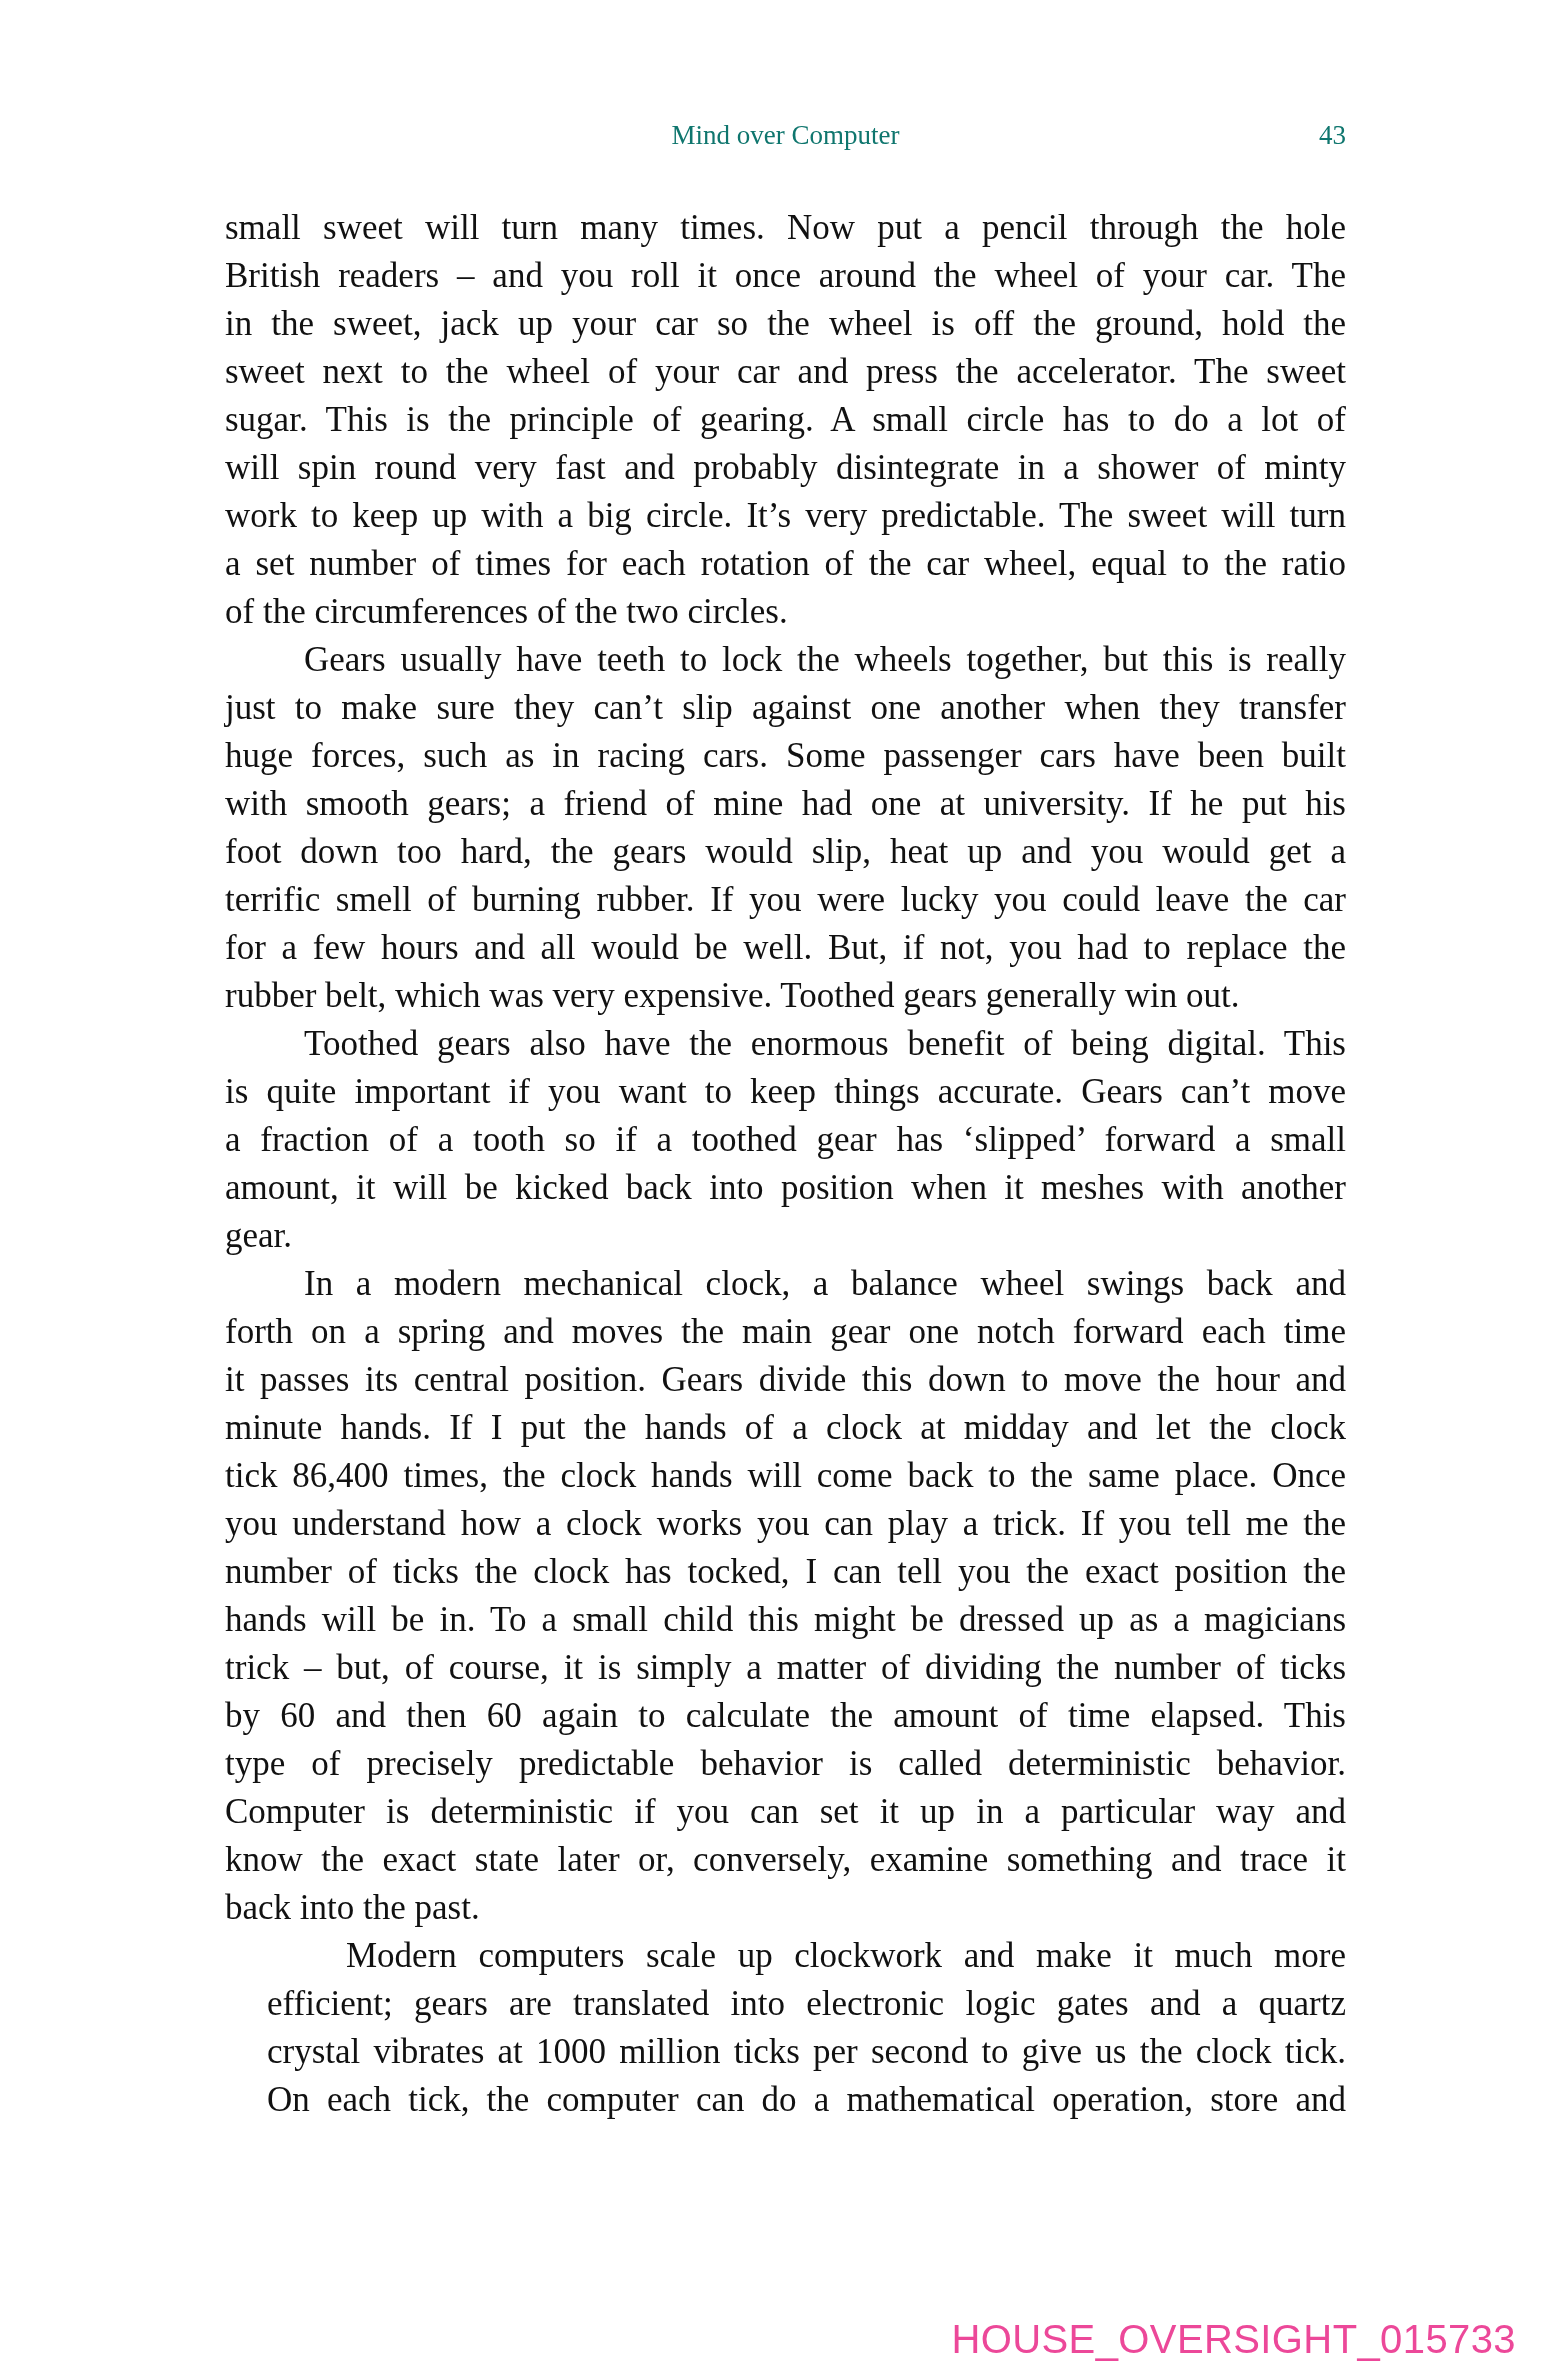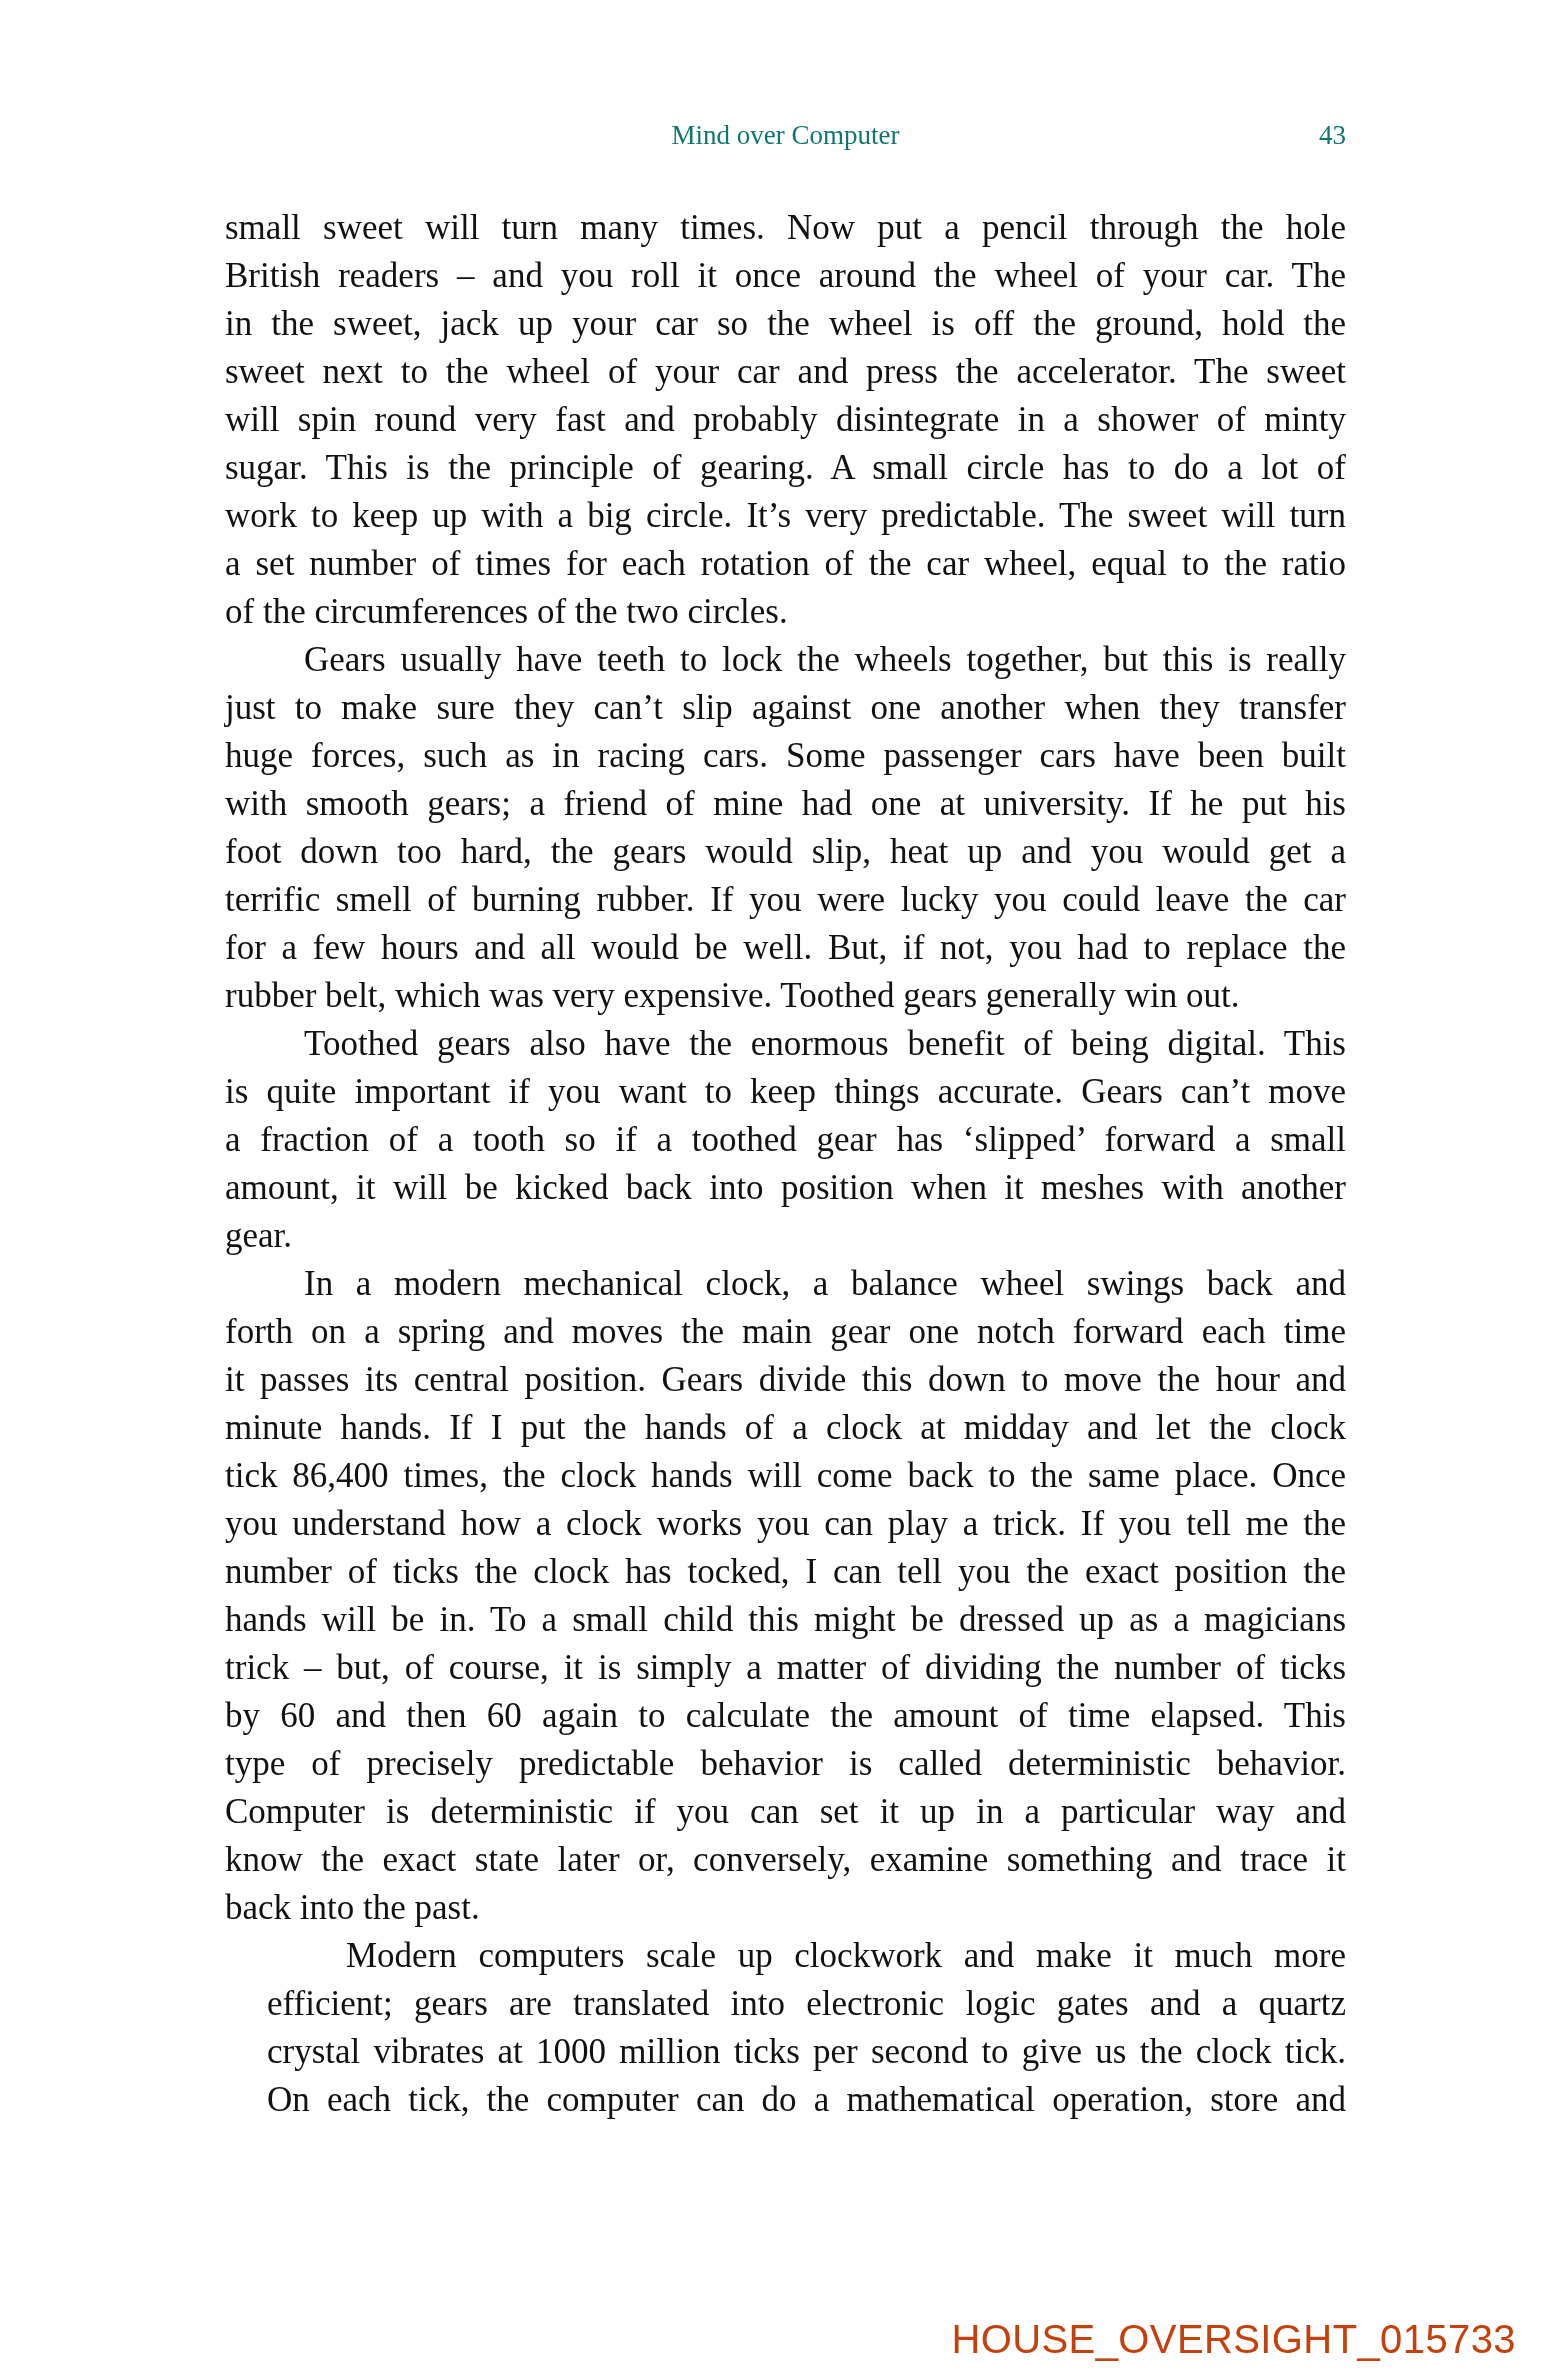--- a/index.html
+++ b/index.html
@@ -64,40 +64,40 @@
   }
   .body-text .line.last {
     text-align-last: left;
   }
   .bates {
     position: absolute;
     right: 29px;
     bottom: 15.5px;
     font-family: "Liberation Sans", "DejaVu Sans", sans-serif;
     font-size: 40px;
-    color: #c2410c;
+    color: #ec4899;
     letter-spacing: 0.4px;
   }
 </style>
 </head>
 <body>
 
 <div class="running-header">
   <span class="title">Mind over Computer</span>
   <span class="page-num">43</span>
 </div>
 
 <div class="body-text" id="body-text">
     <p>
       <span class="line">small sweet will turn many times. Now put a pencil through the hole</span>
       <span class="line">British readers – and you roll it once around the wheel of your car. The</span>
       <span class="line">in the sweet, jack up your car so the wheel is off the ground, hold the</span>
       <span class="line">sweet next to the wheel of your car and press the accelerator. The sweet</span>
+      <span class="line">sugar. This is the principle of gearing. A small circle has to do a lot of</span>
       <span class="line">will spin round very fast and probably disintegrate in a shower of minty</span>
-      <span class="line">sugar. This is the principle of gearing. A small circle has to do a lot of</span>
       <span class="line">work to keep up with a big circle. It’s very predictable. The sweet will turn</span>
       <span class="line">a set number of times for each rotation of the car wheel, equal to the ratio</span>
       <span class="line last">of the circumferences of the two circles.</span>
     </p>
     <p class="indent" style="text-indent: 0px; font-family: Liberation Serif, serif;">
       <span class="line" style="padding-left: 79px; box-sizing: border-box;">Gears usually have teeth to lock the wheels together, but this is really</span>
       <span class="line">just to make sure they can’t slip against one another when they transfer</span>
       <span class="line">huge forces, such as in racing cars. Some passenger cars have been built</span>
       <span class="line">with smooth gears; a friend of mine had one at university. If he put his</span>
       <span class="line">foot down too hard, the gears would slip, heat up and you would get a</span>

